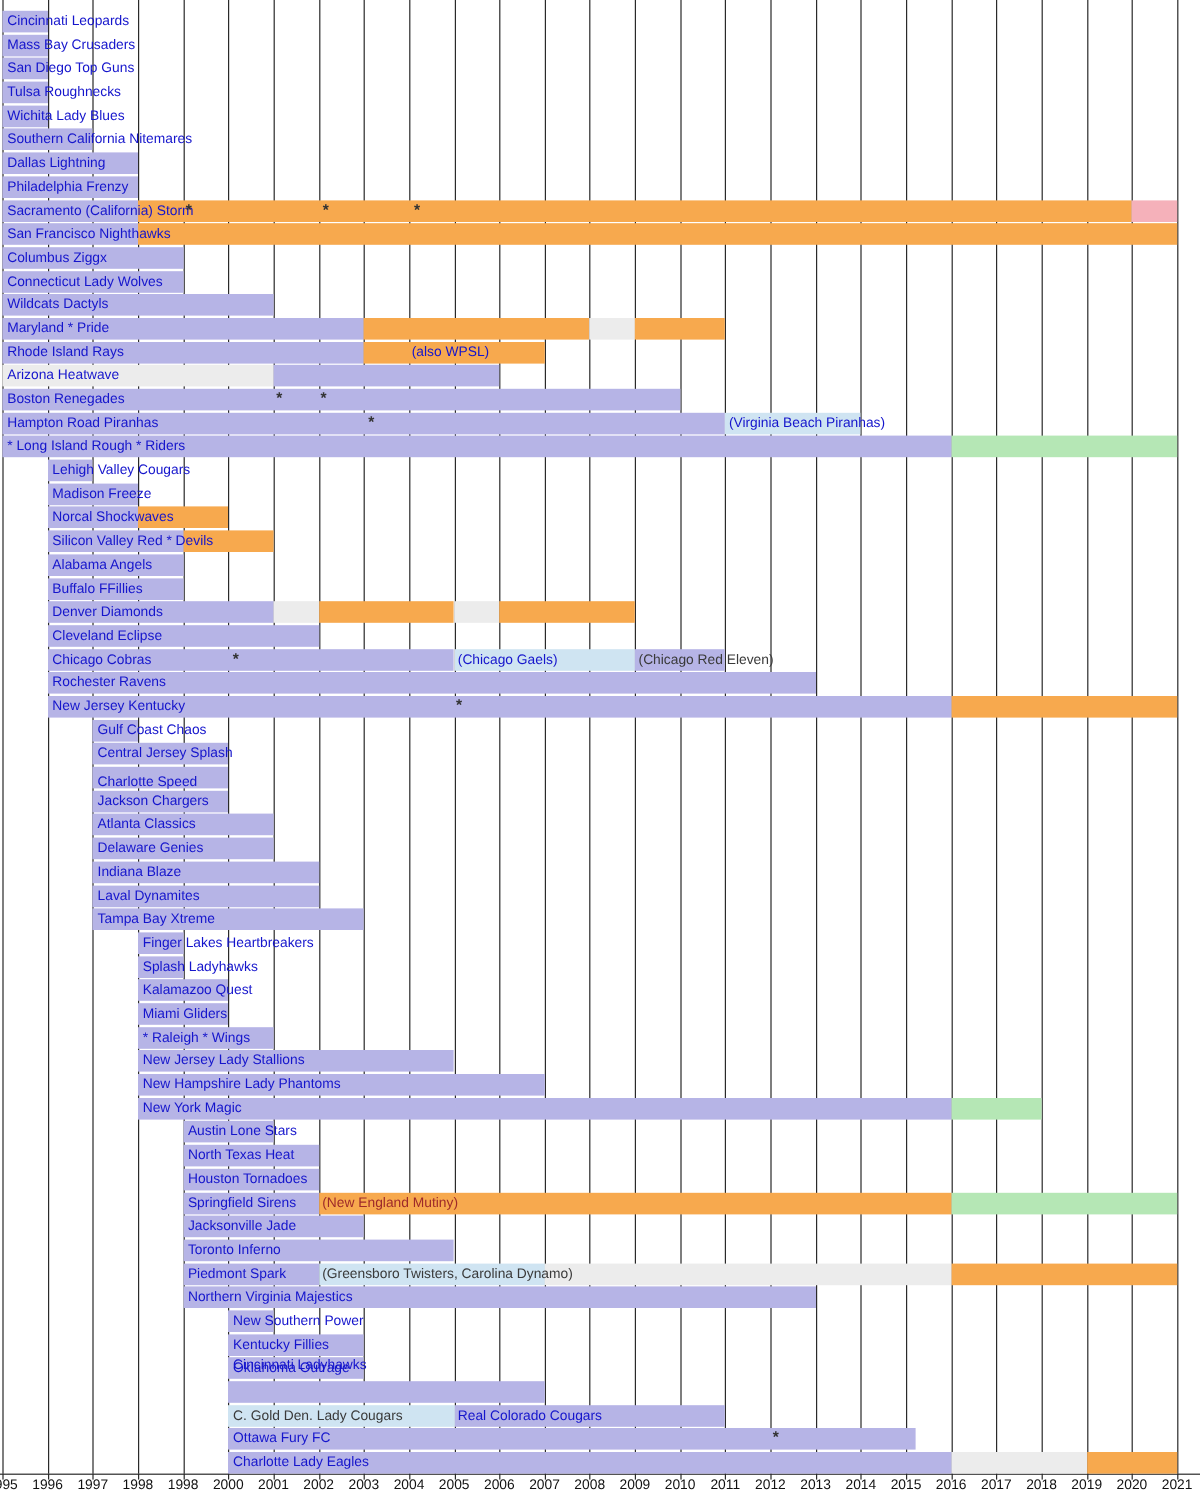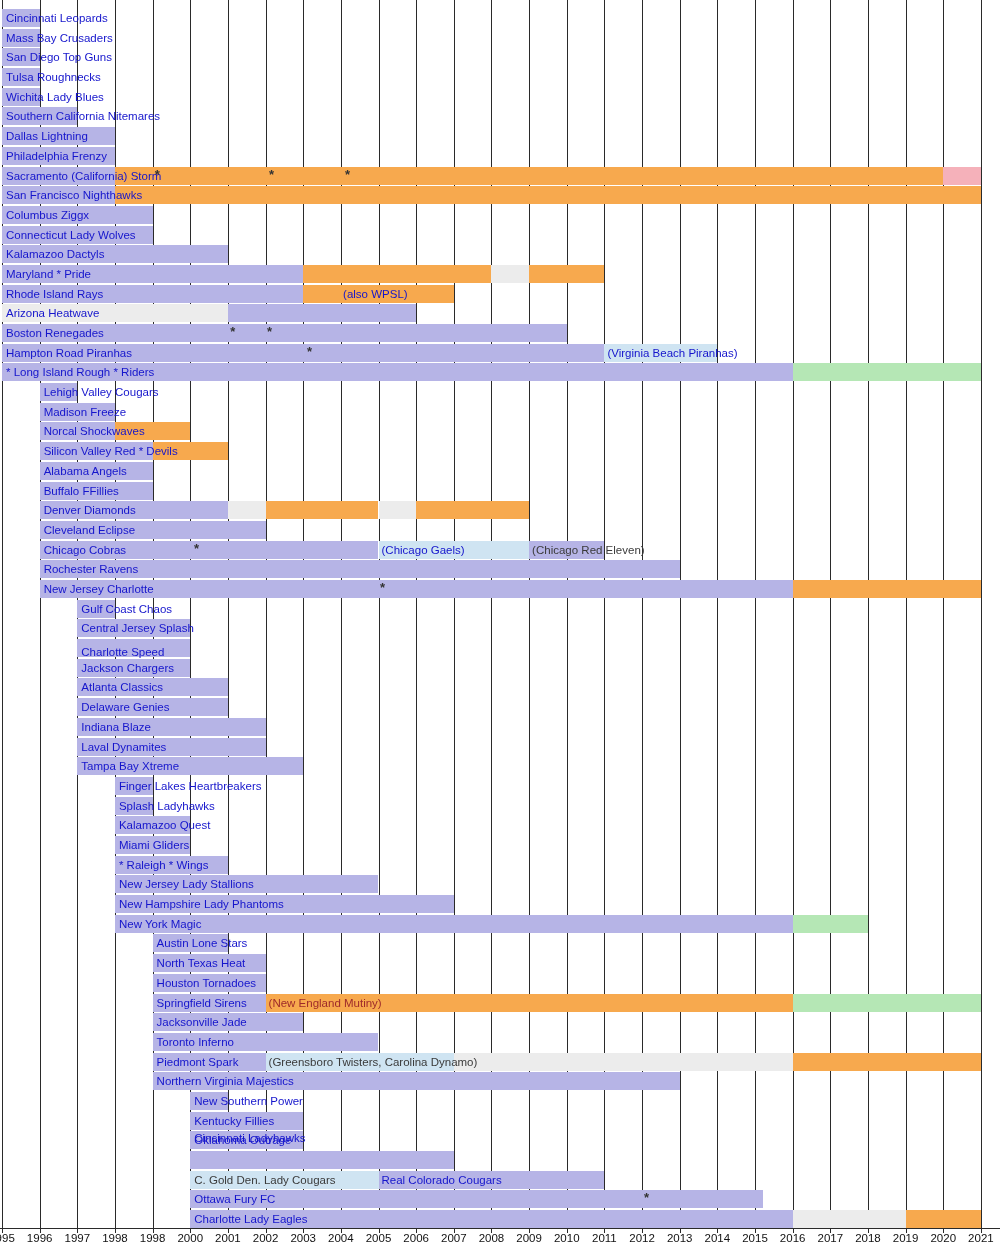--- a/index.html
+++ b/index.html
@@ -130,21 +130,21 @@
     <div class="ann-star" style="left: 268.95px; top: 166.52px; color: rgb(51, 51, 51);">*</div>
     <div class="ann-star" style="left: 345.003px; top: 166.52px; color: rgb(51, 51, 51);">*</div>
     <div class="bar" style="left: 2px; width: 112.95px; top: 186.21px; background: rgb(182, 180, 230);"></div>
     <div class="bar" style="left: 114.95px; width: 865.95px; top: 186.21px; background: rgb(247, 169, 78);"></div>
     <div class="row-label" style="left: 6px; top: 186.21px; color: rgb(21, 21, 204);">San Francisco Nighthawks</div>
     <div class="bar" style="left: 2px; width: 150.6px; top: 205.9px; background: rgb(182, 180, 230);"></div>
     <div class="row-label" style="left: 6px; top: 205.9px; color: rgb(21, 21, 204);">Columbus Ziggx</div>
     <div class="bar" style="left: 2px; width: 150.6px; top: 225.59px; background: rgb(182, 180, 230);"></div>
     <div class="row-label" style="left: 6px; top: 225.59px; color: rgb(21, 21, 204);">Connecticut Lady Wolves</div>
     <div class="bar" style="left: 2px; width: 225.9px; top: 245.28px; background: rgb(182, 180, 230);"></div>
-    <div class="row-label" style="left: 6px; top: 245.28px; color: rgb(21, 21, 204);">Kalamazoo Dactyls</div>
+    <div class="row-label" style="left: 6px; top: 245.28px; color: rgb(21, 21, 204);">Wildcats Dactyls</div>
     <div class="bar" style="left: 2px; width: 301.2px; top: 264.97px; background: rgb(182, 180, 230);"></div>
     <div class="bar" style="left: 303.2px; width: 188.25px; top: 264.97px; background: rgb(247, 169, 78);"></div>
     <div class="bar" style="left: 491.45px; width: 37.65px; top: 264.97px; background: rgb(236, 236, 236);"></div>
     <div class="bar" style="left: 529.1px; width: 75.3px; top: 264.97px; background: rgb(247, 169, 78);"></div>
     <div class="row-label" style="left: 6px; top: 264.97px; color: rgb(21, 21, 204);">Maryland * Pride</div>
     <div class="bar" style="left: 2px; width: 301.2px; top: 284.66px; background: rgb(182, 180, 230);"></div>
     <div class="bar" style="left: 303.2px; width: 150.6px; top: 284.66px; background: rgb(247, 169, 78);"></div>
     <div class="row-label" style="left: 6px; top: 284.66px; color: rgb(21, 21, 204);">Rhode Island Rays</div>
     <div class="ann" style="left: 343.109px; top: 284.66px; color: rgb(21, 21, 204);">(also WPSL)</div>
     <div class="bar" style="left: 2px; width: 225.9px; top: 304.35px; background: rgb(236, 236, 236);"></div>
@@ -188,21 +188,21 @@
     <div class="bar" style="left: 378.5px; width: 150.6px; top: 540.63px; background: rgb(207, 228, 242);"></div>
     <div class="bar" style="left: 529.1px; width: 75.3px; top: 540.63px; background: rgb(182, 180, 230);"></div>
     <div class="row-label" style="left: 43.65px; top: 540.63px; color: rgb(21, 21, 204);">Chicago Cobras</div>
     <div class="ann-star" style="left: 194.027px; top: 540.63px; color: rgb(51, 51, 51);">*</div>
     <div class="ann" style="left: 381.512px; top: 540.63px; color: rgb(21, 21, 204);">(Chicago Gaels)</div>
     <div class="ann" style="left: 532.112px; top: 540.63px; color: rgb(58, 58, 58);">(Chicago Red Eleven)</div>
     <div class="bar" style="left: 39.65px; width: 640.05px; top: 560.32px; background: rgb(182, 180, 230);"></div>
     <div class="row-label" style="left: 43.65px; top: 560.32px; color: rgb(21, 21, 204);">Rochester Ravens</div>
     <div class="bar" style="left: 39.65px; width: 753px; top: 580.01px; background: rgb(182, 180, 230);"></div>
     <div class="bar" style="left: 792.65px; width: 188.25px; top: 580.01px; background: rgb(247, 169, 78);"></div>
-    <div class="row-label" style="left: 43.65px; top: 580.01px; color: rgb(21, 21, 204);">New Jersey Charlotte</div>
+    <div class="row-label" style="left: 43.65px; top: 580.01px; color: rgb(21, 21, 204);">New Jersey Kentucky</div>
     <div class="ann-star" style="left: 380.018px; top: 580.01px; color: rgb(51, 51, 51);">*</div>
     <div class="bar" style="left: 77.3px; width: 37.65px; top: 599.7px; background: rgb(182, 180, 230);"></div>
     <div class="row-label" style="left: 81.3px; top: 599.7px; color: rgb(21, 21, 204);">Gulf Coast Chaos</div>
     <div class="bar" style="left: 77.3px; width: 112.95px; top: 619.39px; background: rgb(182, 180, 230);"></div>
     <div class="row-label" style="left: 81.3px; top: 619.39px; color: rgb(21, 21, 204);">Central Jersey Splash</div>
     <div class="bar" style="left: 77.3px; width: 112.95px; top: 639.08px; background: rgb(182, 180, 230);"></div>
     <div class="row-label" style="left: 81.3px; top: 643px; color: rgb(21, 21, 204);">Charlotte Speed</div>
     <div class="bar" style="left: 77.3px; width: 112.95px; top: 658.77px; background: rgb(182, 180, 230);"></div>
     <div class="row-label" style="left: 81.3px; top: 658.77px; color: rgb(21, 21, 204);">Jackson Chargers</div>
     <div class="bar" style="left: 77.3px; width: 150.6px; top: 678.46px; background: rgb(182, 180, 230);"></div>

